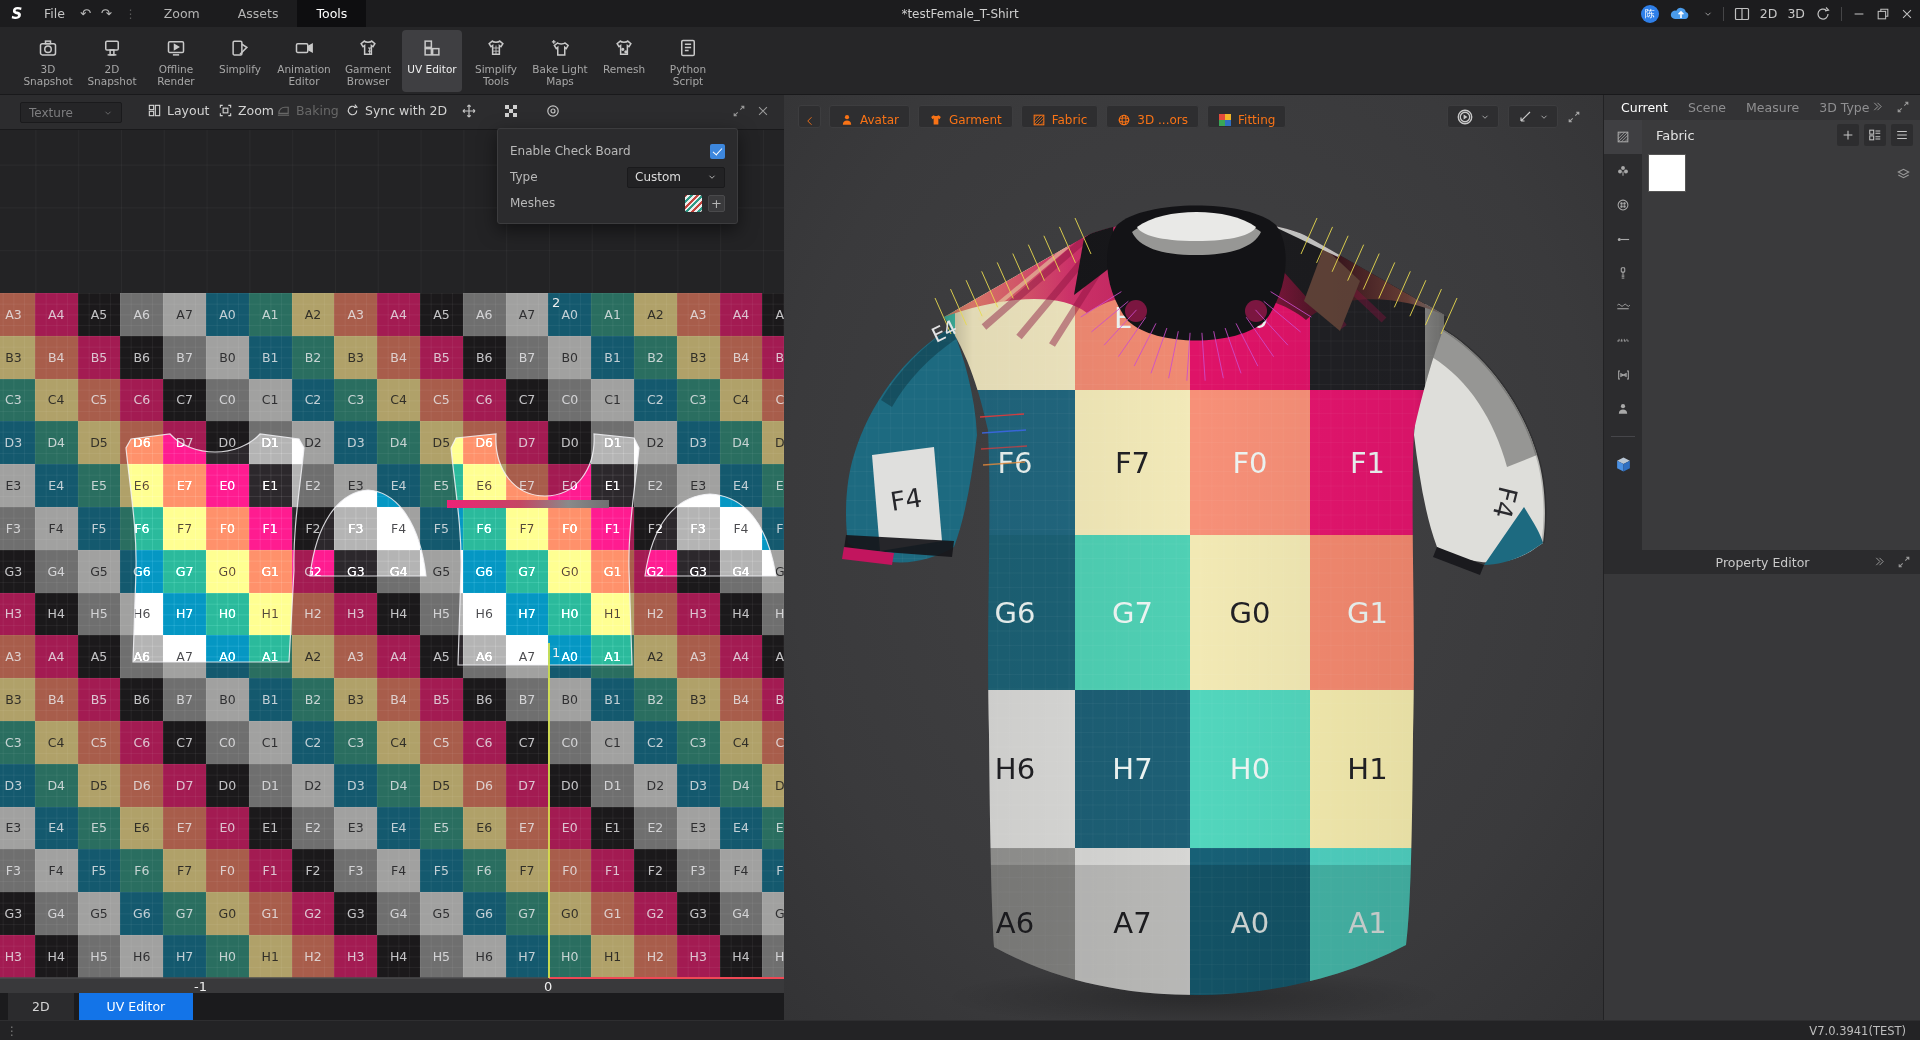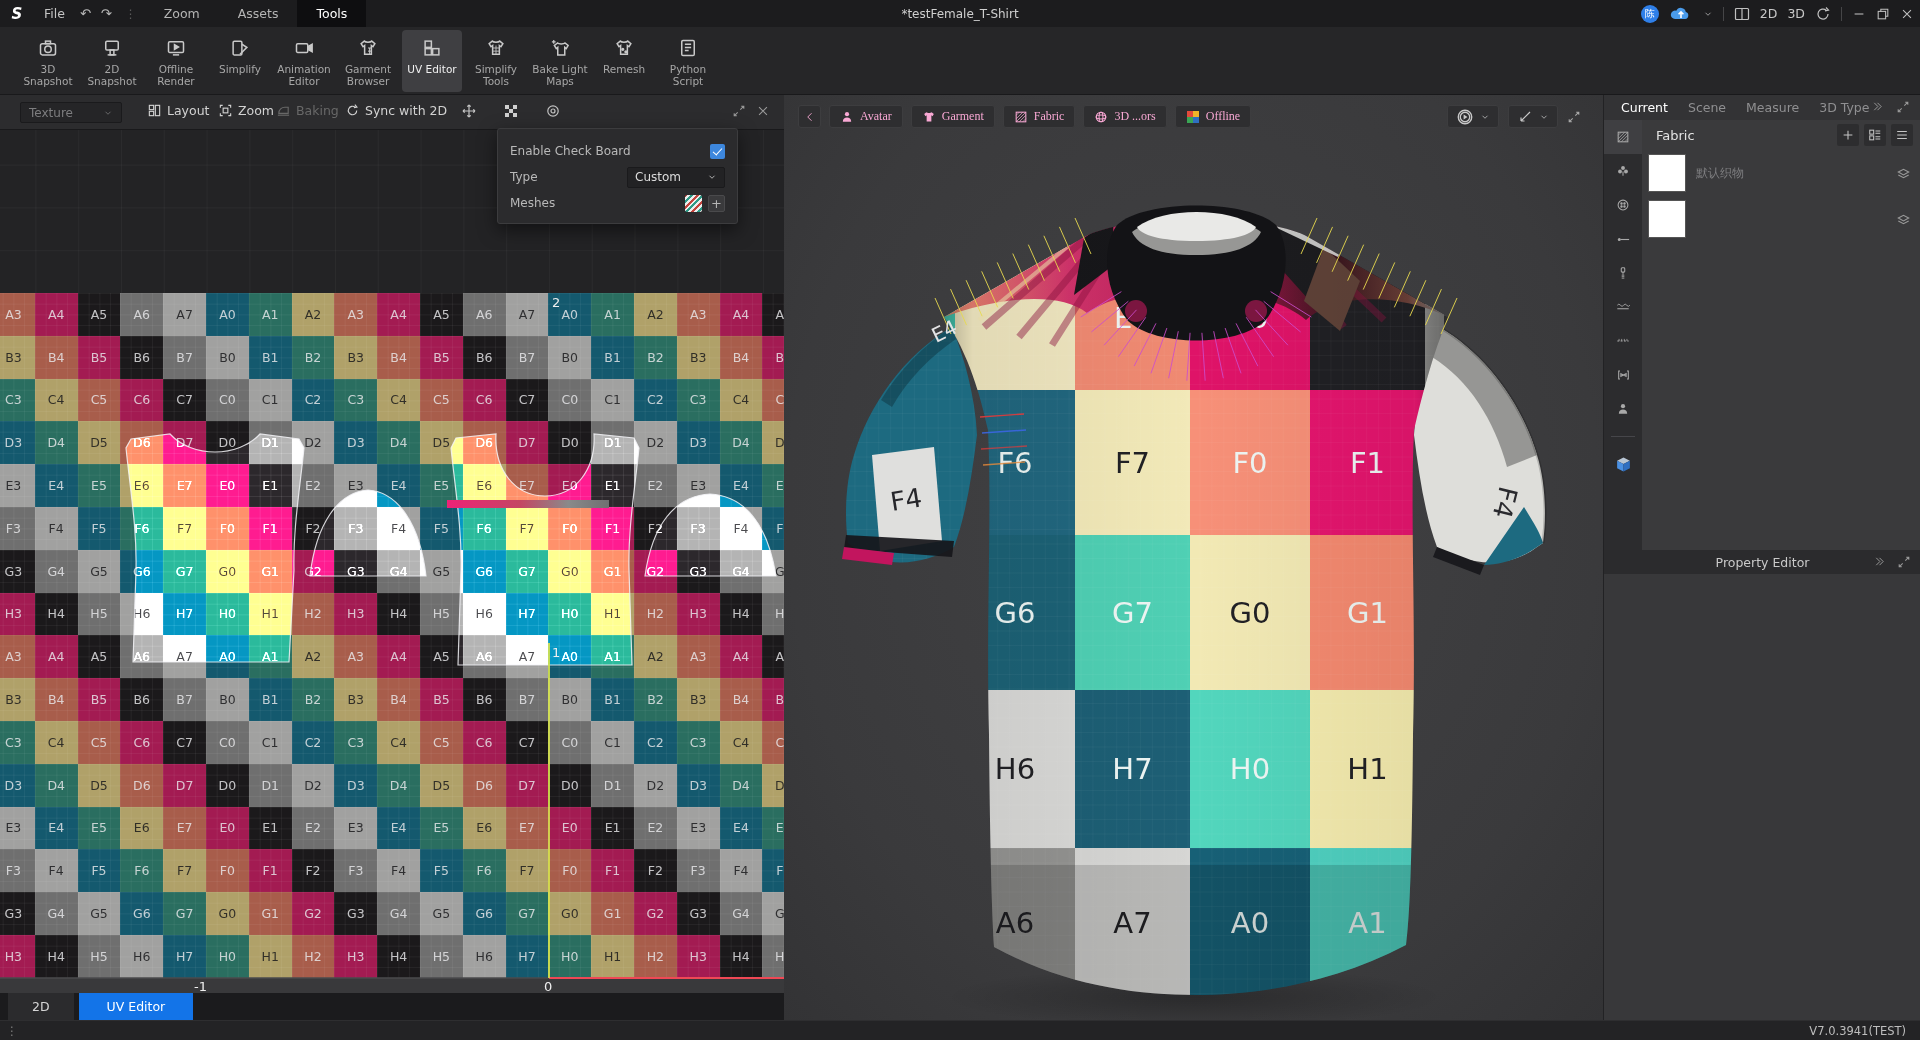--- a/index.html
+++ b/index.html
@@ -62,21 +62,21 @@
   .cp-swatch { width:17px; height:17px; border-radius:2px; background:repeating-linear-gradient(135deg,#c4433c 0 2px,#ececec 2px 4px,#2f9a86 4px 6px,#ececec 6px 8px); }
   .cp-plus { width:17px; height:17px; background:#3a3a3c; border:1px solid #4a4a4c; border-radius:2px; color:#b5b5b5; font-size:13px; line-height:15px; text-align:center; }
 
   .uv-tabs { position:absolute; left:0; top:898px; width:784px; height:27px; background:#1b1b1d; display:flex; align-items:stretch; }
   .uv-tab { padding:0 24px; display:flex; align-items:center; color:#d6d6d6; font-size:12.5px; background:#2b2b2d; margin-left:8px; }
   .uv-tab.blue { background:#1374e8; color:#fff; margin-left:5px; padding:0 28px; }
 
   
   .viewport { position:absolute; left:784px; top:0; width:819px; height:925px; background:radial-gradient(ellipse at 50% 45%, #424244 0%, #3a3a3c 70%, #333335 100%); overflow:hidden; }
   .vp-tabs { position:absolute; left:14px; top:10px; display:flex; gap:8px; z-index:5; }
-  .vp-chip { height:23px; background:#2e2e30; border:1px solid #3d3d3f; border-radius:3px; display:flex; align-items:center; gap:6px; padding:0 10px; color:#f9a8d4; font-size:12px;font-family:Liberation Serif, serif; }
+  .vp-chip { height:23px; background:#2e2e30; border:1px solid #3d3d3f; border-radius:3px; display:flex; align-items:flex-end; gap:6px; padding:0 10px; color:#f97316; font-size:12px; }
   .vp-chip.sq { width:23px; padding:0; justify-content:center; }
   .vp-actions { position:absolute; right:22px; top:10px; display:flex; gap:9px; z-index:5; align-items:center; }
   .vp-act { height:23px; background:#2e2e30; border:1px solid #3d3d3f; border-radius:3px; display:flex; align-items:center; gap:6px; padding:0 8px; color:#c9c9c9; }
   .shirt-svg { position:absolute; left:0; top:0; width:819px; height:925px; }
 
   
   .rpanel { position:absolute; left:1603px; top:0; width:317px; height:925px; background:#333335; border-left:1px solid #222224; }
   .rp-tabs { position:absolute; left:0; top:0; width:317px; height:25px; display:flex; align-items:center; gap:20px; padding-left:17px; background:#333335; }
   .rp-tab { color:#8f8f91; font-size:12.5px; }
   .rp-tab.active { color:#ffffff; }
@@ -1079,21 +1079,21 @@
           </div>
           <div class="vp-chip">
             <span>
               <svg width="14" height="14" viewBox="0 0 14 14">
                 <rect x="1" y="1" width="6" height="6" fill="#e24a3b"></rect>
                 <rect x="7" y="1" width="6" height="6" fill="#f0b429"></rect>
                 <rect x="1" y="7" width="6" height="6" fill="#3aa655"></rect>
                 <rect x="7" y="7" width="6" height="6" fill="#2f6fc1"></rect>
               </svg>
             </span>
-            <span>Offline</span>
+            <span>Fitting</span>
           </div>
         </div>
       <div class="vp-actions">
         <div class="vp-act">
           <span>
               <svg width="18" height="18" viewBox="0 0 16 16" fill="none" stroke="currentColor" stroke-width="1.2">
                 <circle cx="8" cy="8" r="6"></circle>
                 <circle cx="8" cy="8" r="4.2"></circle>
                 <path d="M6.8,5.8 L10.2,8 L6.8,10.2 Z" fill="currentColor" stroke="none"></path>
               </svg>
@@ -1401,30 +1401,20 @@
               </span>
             <span class="rp-hbtn">
                 <svg width="14" height="14" viewBox="0 0 16 16" fill="none" stroke="currentColor" stroke-width="1.2">
                   <path d="M2.5,4 H13.5 M2.5,8 H13.5 M2.5,12 H13.5"></path>
                 </svg>
               </span>
           </div>
           <div id="fabList">
               <div class="fab-row">
                 <span class="fab-sw"></span>
-                <span class="fab-name">默认织物</span>
-                <span class="fab-layers">
-                  <svg width="15" height="15" viewBox="0 0 16 16" fill="none" stroke="currentColor" stroke-width="1.2">
-                    <path d="M2.5,6.5 L8,3.5 L13.5,6.5 L8,9.5 Z"></path>
-                    <path d="M2.5,9.5 L8,12.5 L13.5,9.5"></path>
-                  </svg>
-                </span>
-              </div>
-              <div class="fab-row">
-                <span class="fab-sw"></span>
                 <span class="fab-name"></span>
                 <span class="fab-layers">
                   <svg width="15" height="15" viewBox="0 0 16 16" fill="none" stroke="currentColor" stroke-width="1.2">
                     <path d="M2.5,6.5 L8,3.5 L13.5,6.5 L8,9.5 Z"></path>
                     <path d="M2.5,9.5 L8,12.5 L13.5,9.5"></path>
                   </svg>
                 </span>
               </div>
             </div>
         </div>

